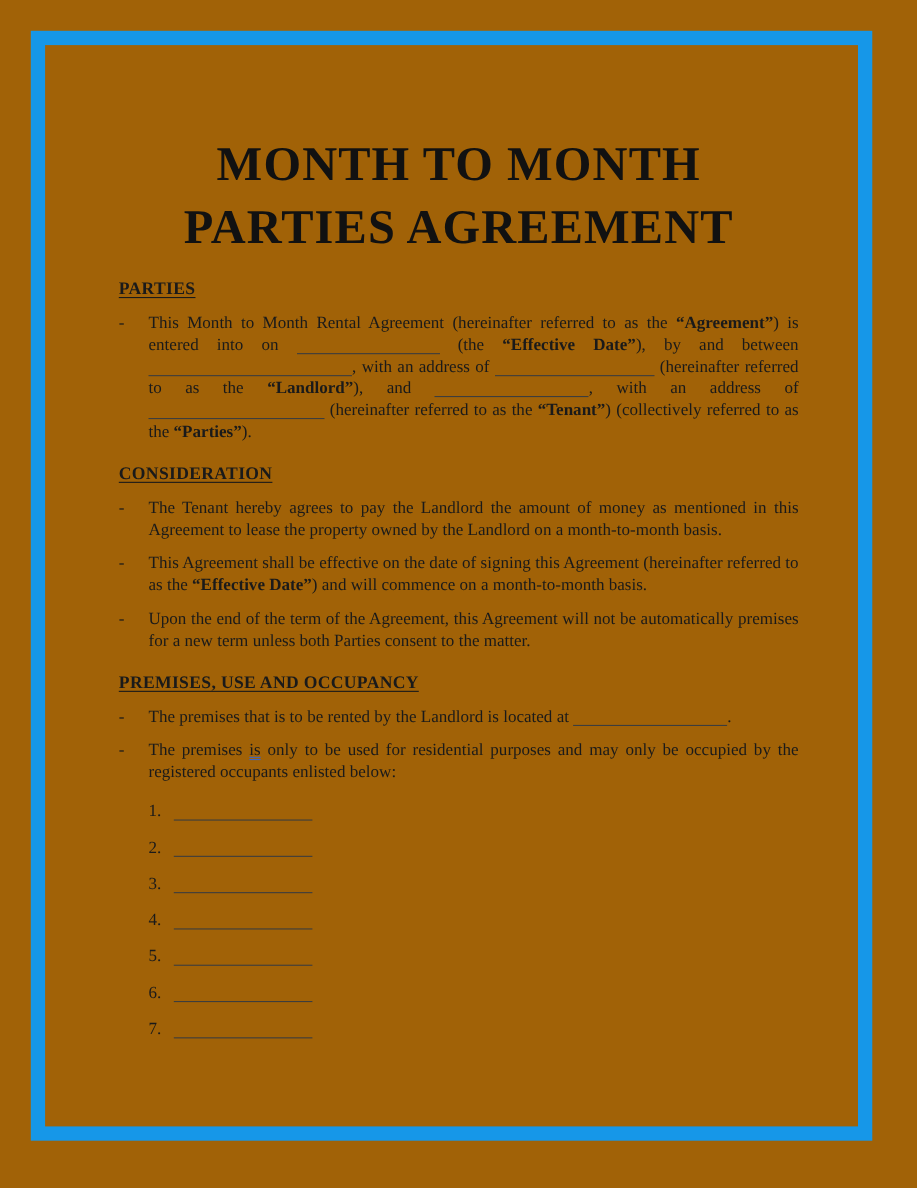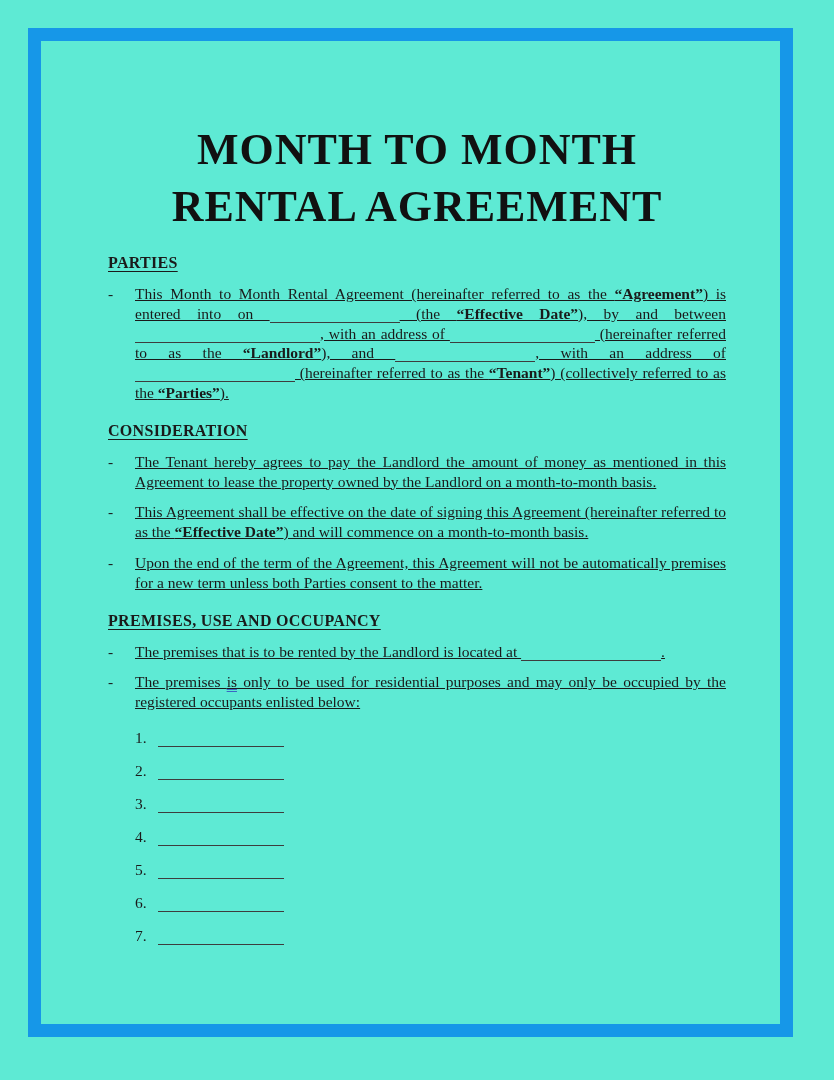--- a/index.html
+++ b/index.html
@@ -4,21 +4,21 @@
 <style>
   html, body {
     margin: 0;
     padding: 0;
     background: #ffffff;
   }
   .page {
     position: relative;
     width: 834px;
     height: 1080px;
-    background: #5eead4;
+    background: #a16207;
     font-family: "Liberation Serif", "DejaVu Serif", serif;
     color: #1a1a1a;
     overflow: hidden;
   }
   .frame {
     position: absolute;
     left: 28px;
     top: 28px;
     width: 765px;
     height: 1009px;
@@ -56,21 +56,20 @@
     font-size: 15.5px;
     line-height: 19.8px;
   }
   .dash {
     width: 27px;
     flex: 0 0 27px;
   }
   .ptext {
     flex: 1;
     text-align: justify;
-    text-decoration: underline;
   }
   .b { font-weight: bold; }
   .blank {
     display: inline-block;
     height: 0.85em;
     border-bottom: 1px solid #3d3d3d;
     vertical-align: -4px;
   }
   .gram {
     text-decoration: underline double #3b66c4;
@@ -91,21 +90,21 @@
   }
 </style>
 </head>
 <body>
 
 <div class="page" style="color: rgb(26, 26, 26);">
   <div class="frame" style="border-color: rgb(22, 151, 232);"></div>
   <div class="content">
     <div class="doc-title">
       <div>MONTH TO MONTH</div>
-      <div>RENTAL AGREEMENT</div>
+      <div>PARTIES AGREEMENT</div>
     </div>
     <div id="sections">
         <div class="section-heading">PARTIES</div>
         <div class="para">
           <span class="dash">-</span>
           <div class="ptext"><span>This Month to Month Rental Agreement (hereinafter referred to as the </span><span class="b">“Agreement”</span><span>) is entered into on </span><span class="blank" style="width: 130px;"></span><span> (the </span><span class="b">“Effective Date”</span><span>), by and between </span><span class="blank" style="width: 185px;"></span><span>, with an address of </span><span class="blank" style="width: 145px;"></span><span> (hereinafter referred to as the </span><span class="b">“Landlord”</span><span>), and </span><span class="blank" style="width: 140px;"></span><span>, with an address of </span><span class="blank" style="width: 160px;"></span><span> (hereinafter referred to as the </span><span class="b">“Tenant”</span><span>) (collectively referred to as the </span><span class="b">“Parties”</span><span>).</span></div>
         </div>
         <div class="section-heading">CONSIDERATION</div>
         <div class="para">
           <span class="dash">-</span>

